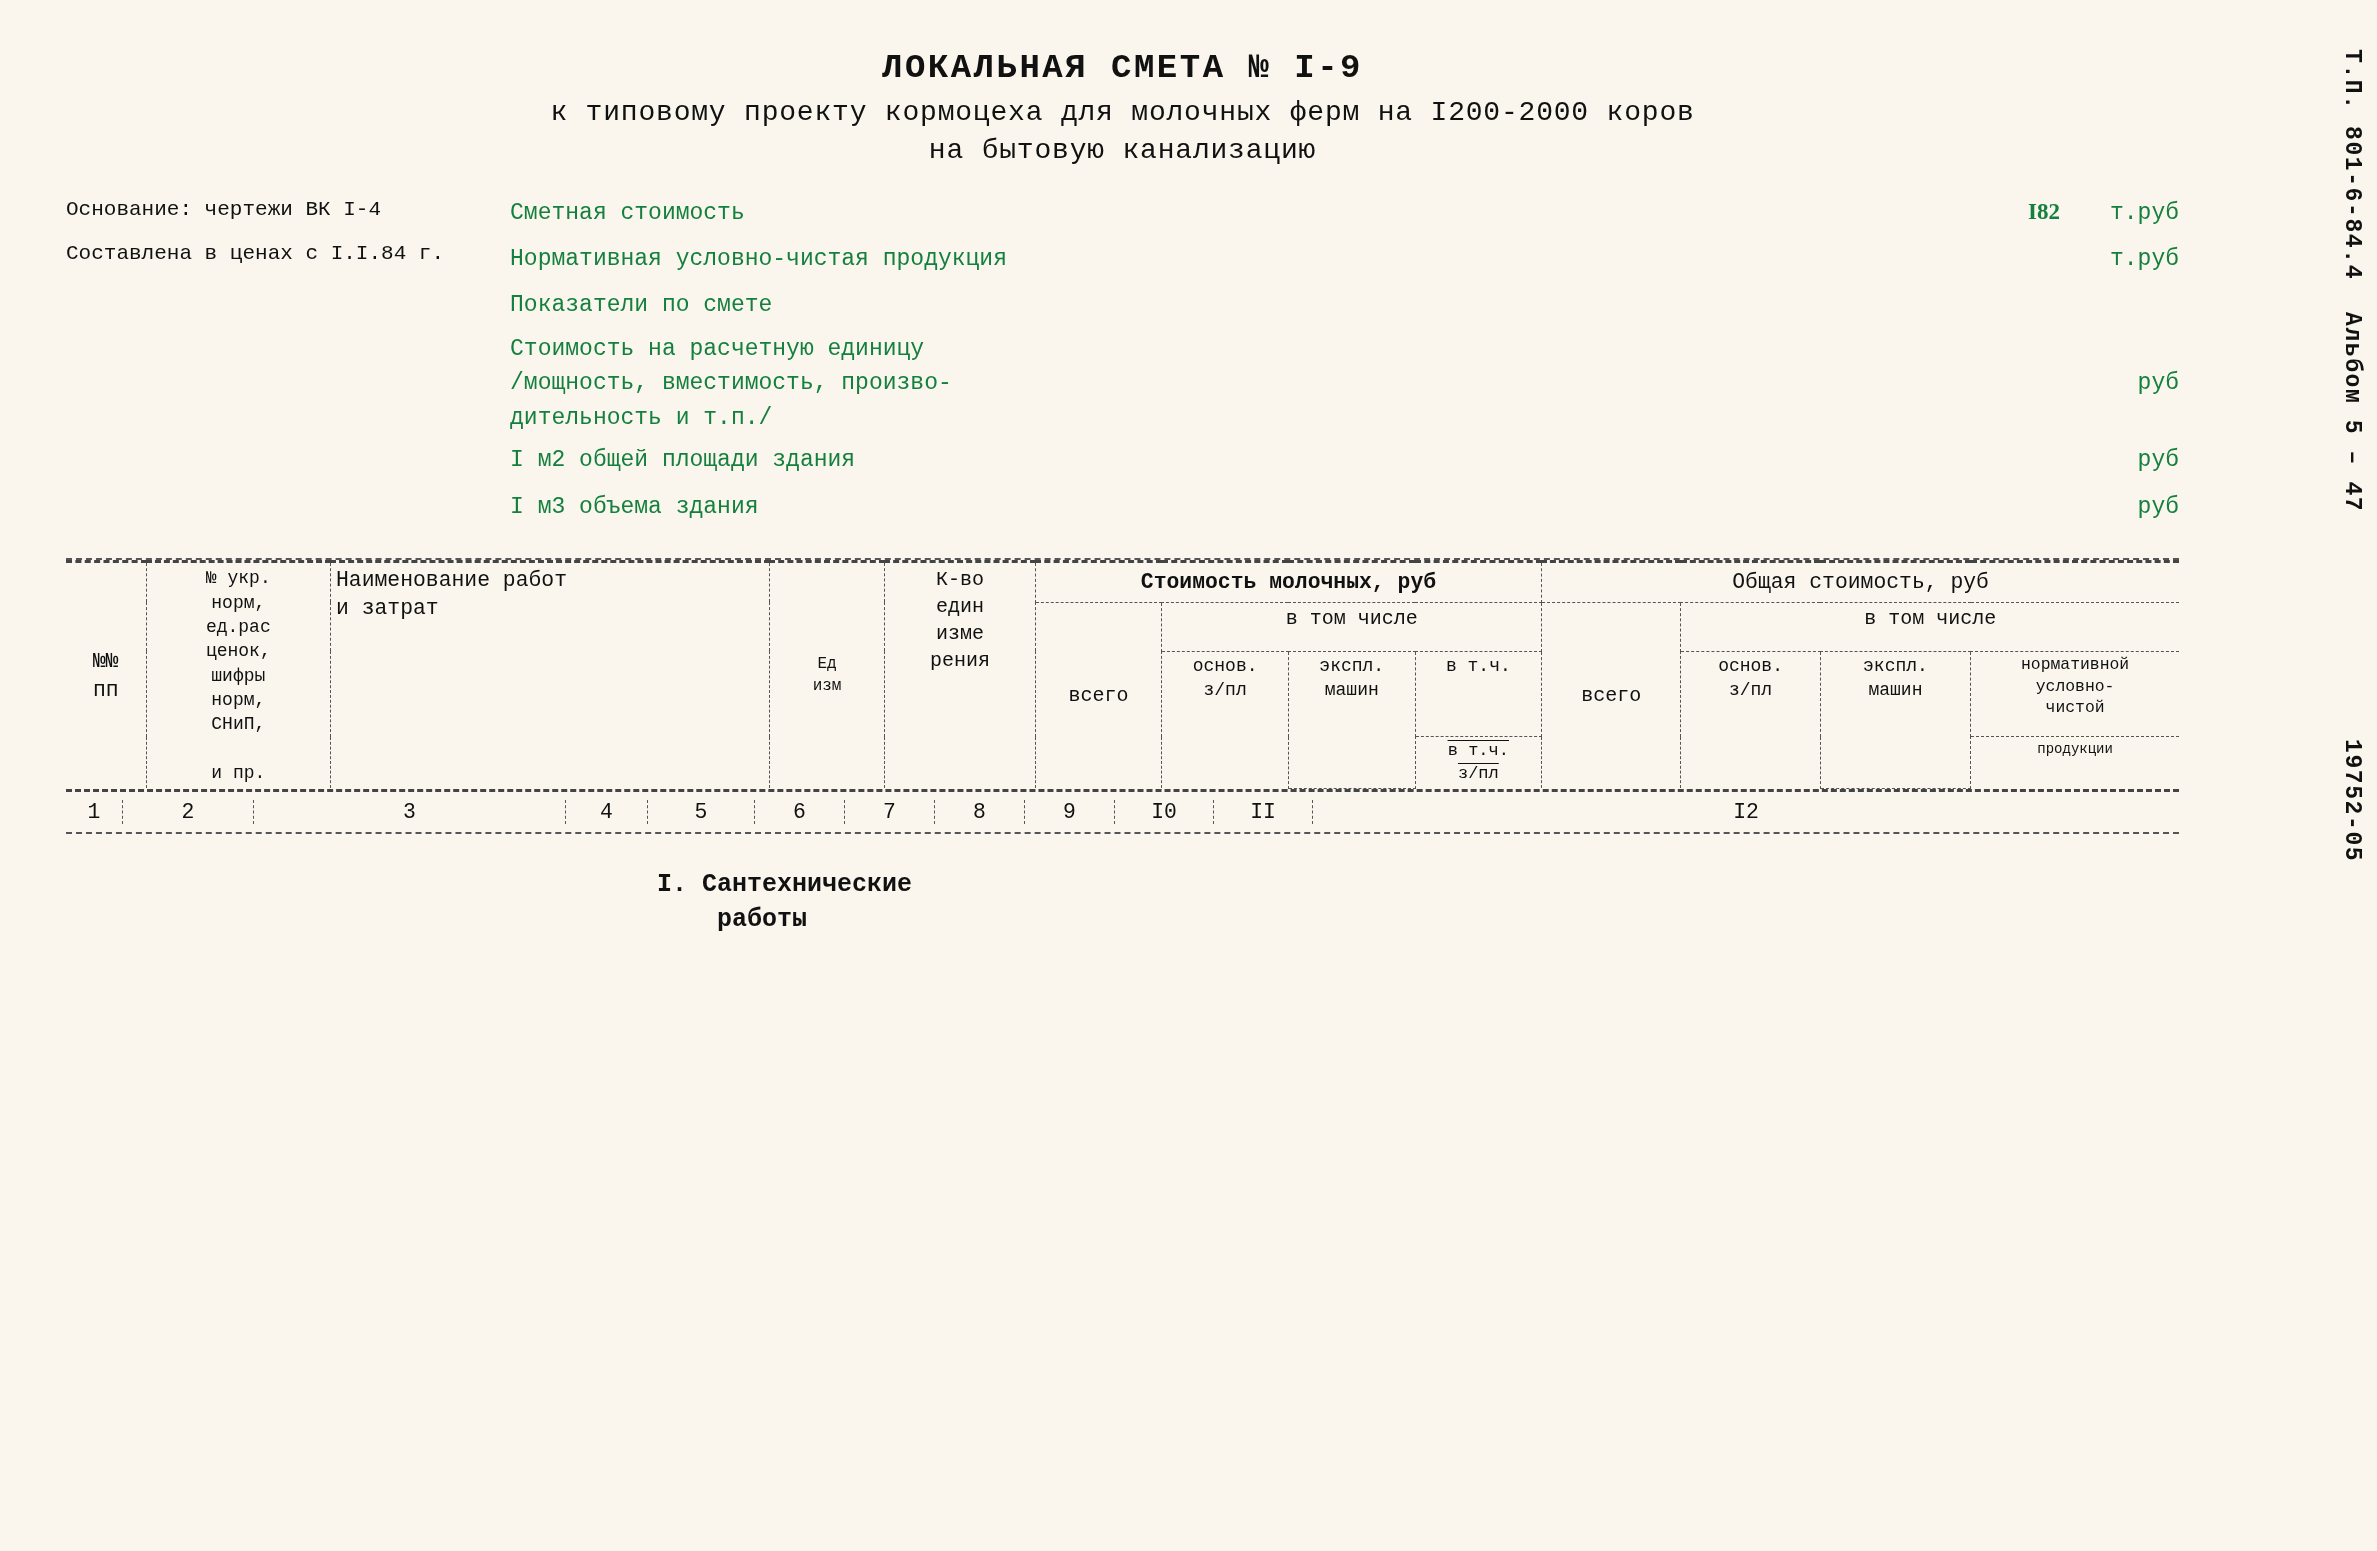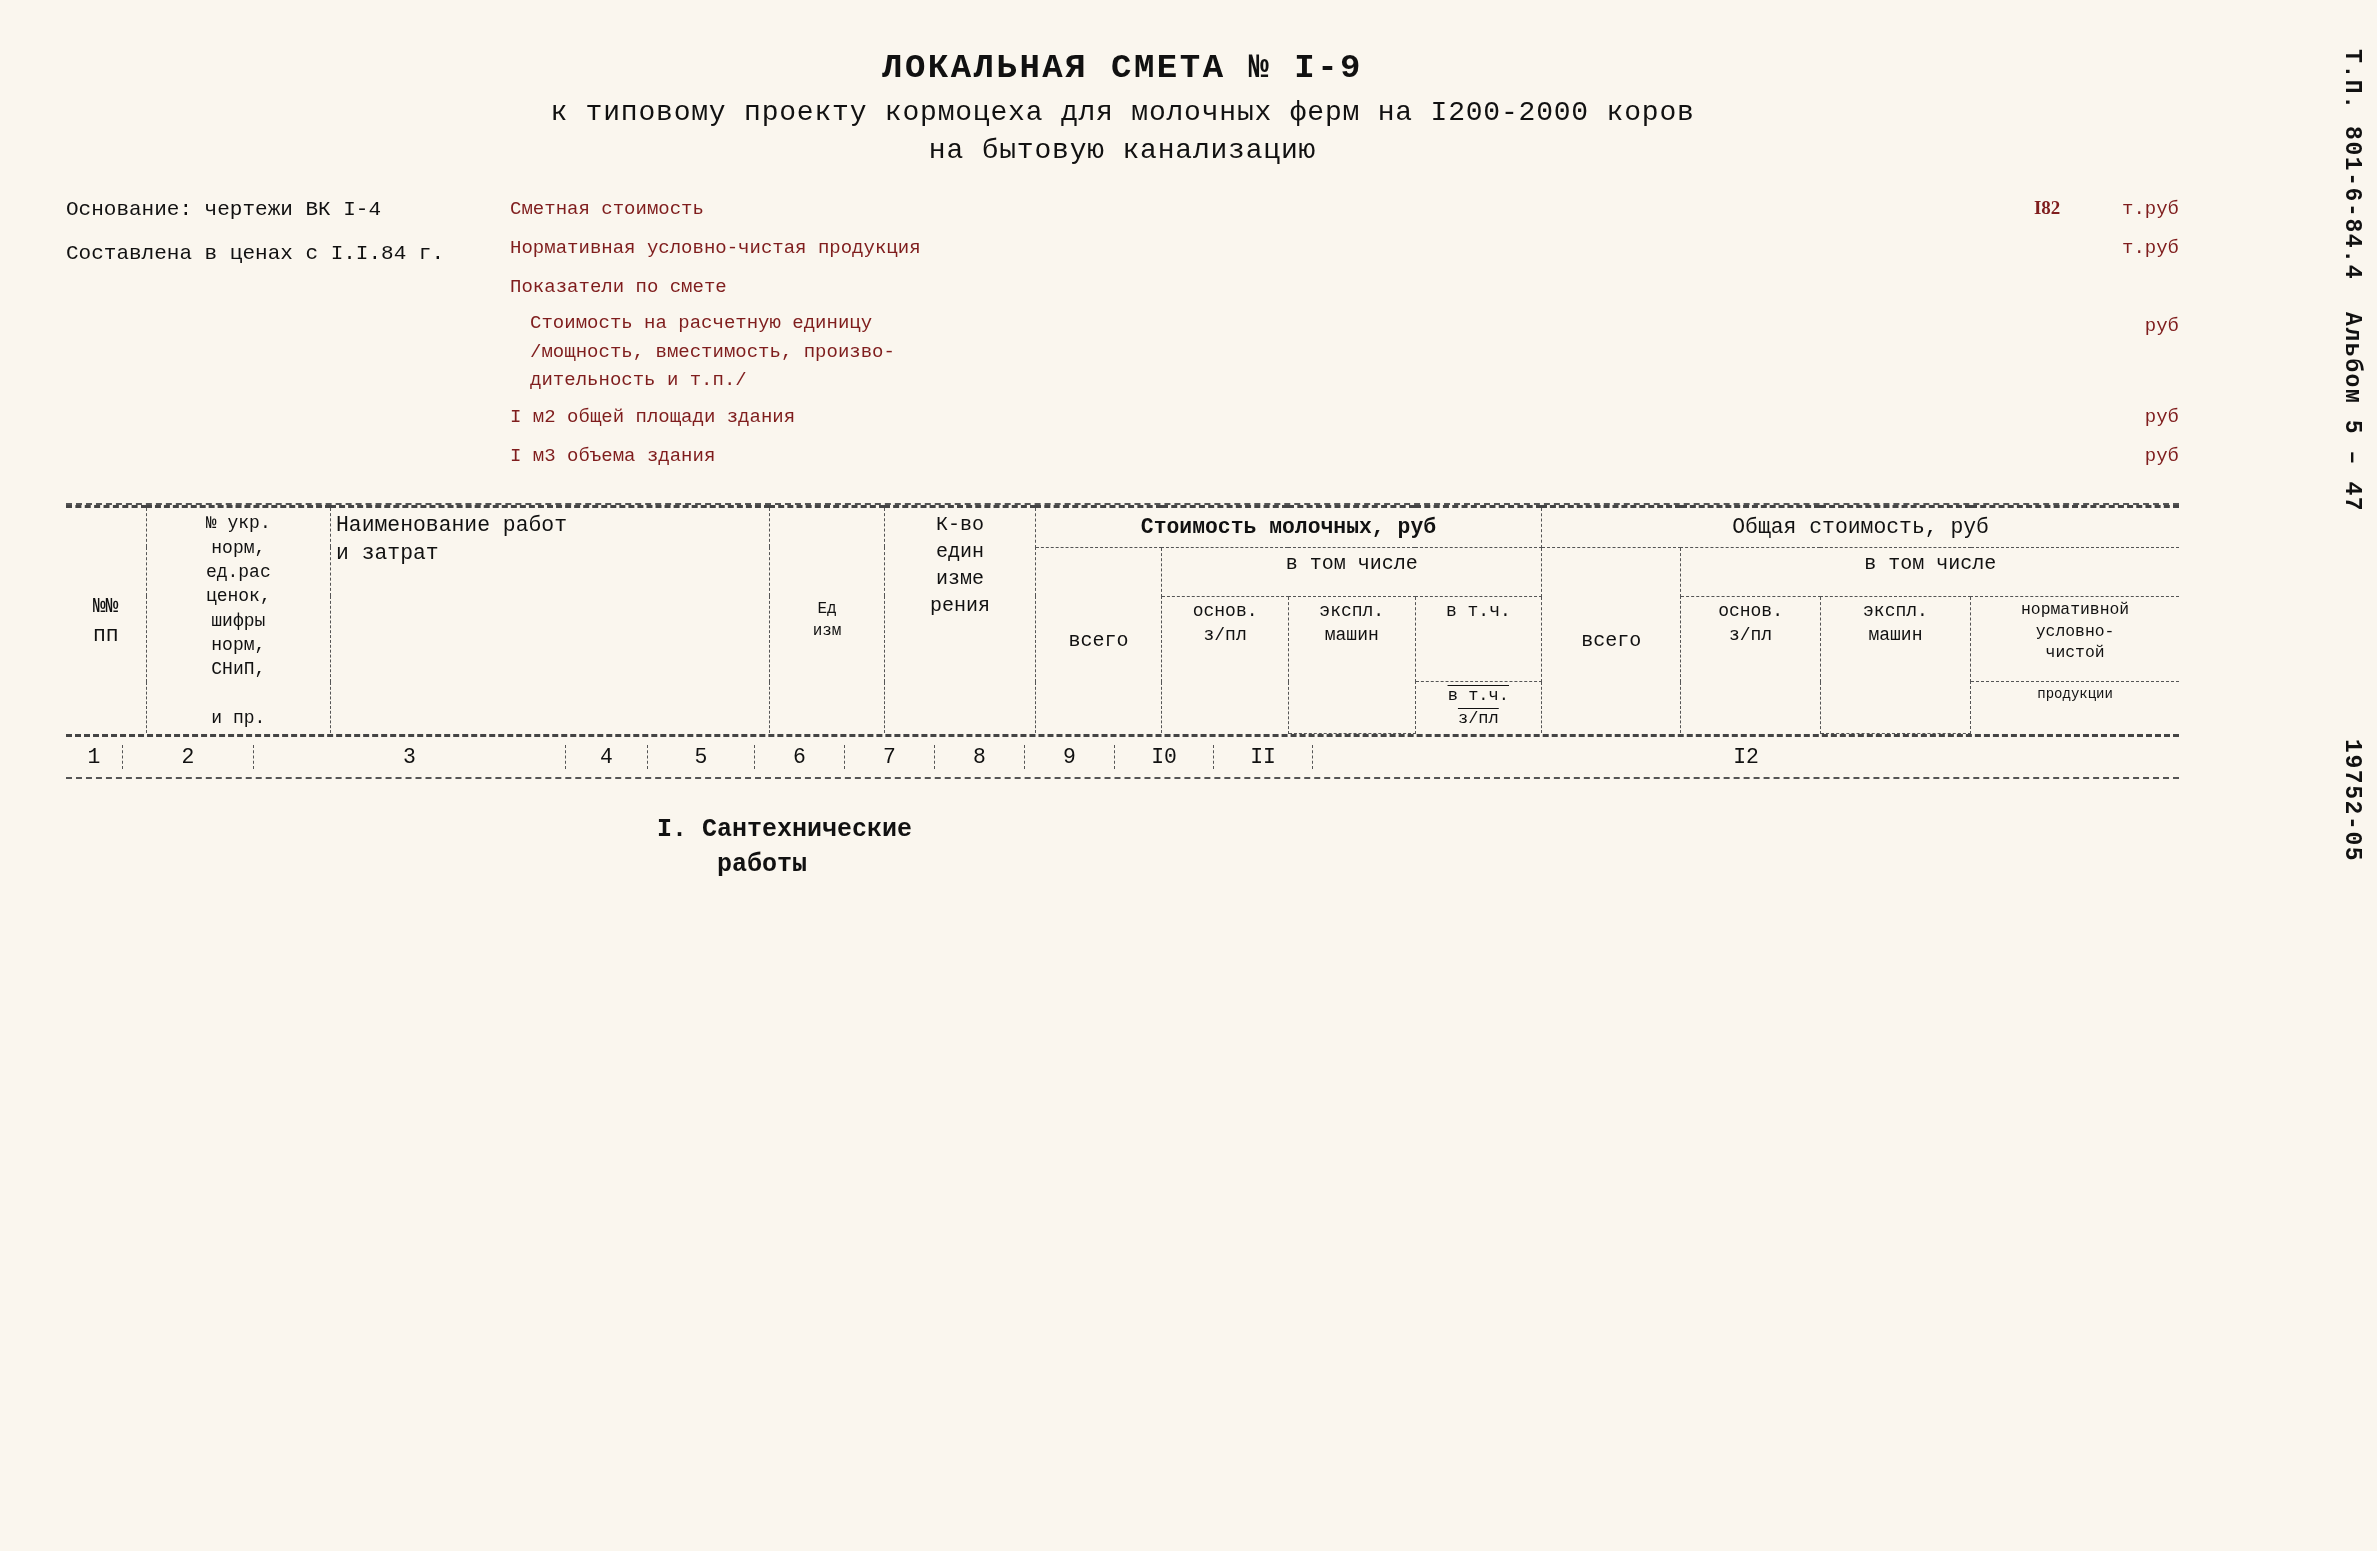--- a/index.html
+++ b/index.html
@@ -110,22 +110,22 @@
 
     .info-left {
       flex: 0 0 auto;
       font-size: 21px;
       color: #111;
       line-height: 1.8;
     }
 
     .info-right {
       flex: 1;
-      font-size: 19px;
-      color: #7f1d1d;
+      font-size: 23px;
+      color: #15803d;
       line-height: 1.8;
       padding-left: 33px;
     }
 
     .info-right-row {
       display: flex;
       align-items: baseline;
       margin-bottom: 5px;
       gap: 16.4px;
     }
@@ -225,21 +225,21 @@
         <div class="info-right-row">
           <span class="info-right-label">Нормативная условно-чистая продукция</span>
           <span class="info-right-value"></span>
           <span class="info-right-unit">т.руб</span>
         </div>
 
         <div class="info-right-row">
           <span class="info-right-label">Показатели по смете</span>
         </div>
 
-        <div class="info-right-row" style="align-items:flex-start;margin-left:20px;">
+        <div class="info-right-row" style="align-items:center;">
           <span class="info-right-label" style="line-height:1.5;">Стоимость на расчетную единицу<br>/мощность, вместимость, произво-<br>дительность и т.п./</span>
           <span class="info-right-unit">руб</span>
         </div>
 
         <div class="info-right-row">
           <span class="info-right-label">I м2 общей площади здания</span>
           <span class="info-right-unit">руб</span>
         </div>
 
         <div class="info-right-row">

